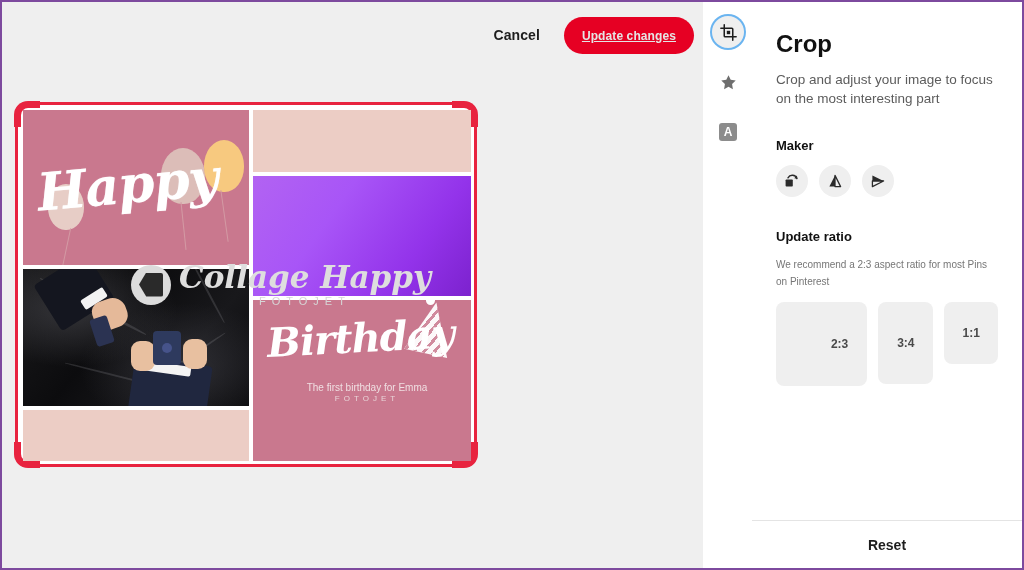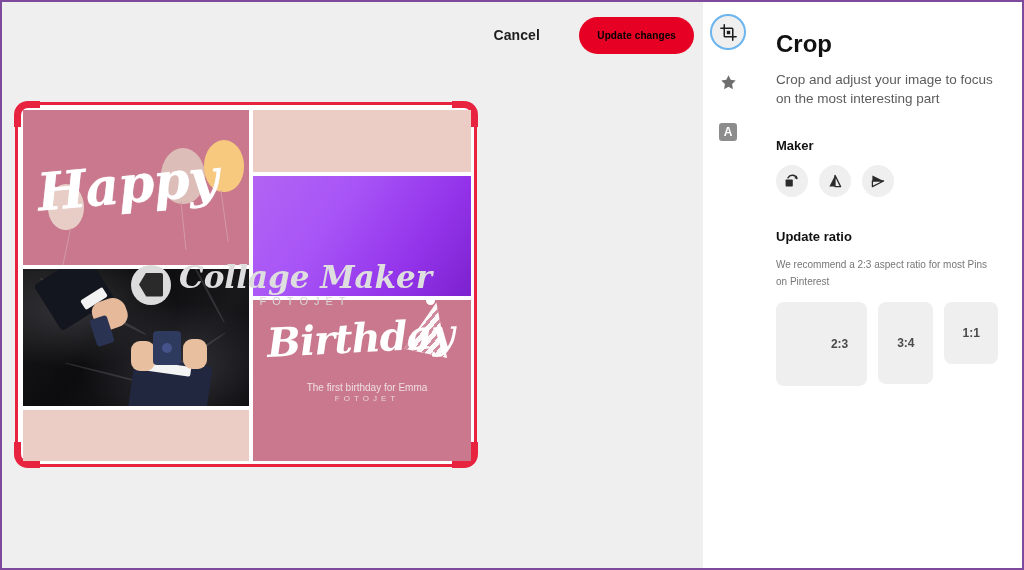--- a/index.html
+++ b/index.html
@@ -27,25 +27,26 @@
   .cancel-btn{
     position:absolute;right:157px;top:24px;
     font-size:14px;color:#1d1d1d;font-weight:600;
     background:transparent;border:none;cursor:pointer;
     font-family:"Liberation Sans", sans-serif;
     letter-spacing:.1px;
   }
   .update-btn{
     position:absolute;right:9px;top:15px;
     height:37px;padding:0 18px;
-    background:#e60023;color:#000000;
+    background:#e60023;color:#e5e5e5;
     border:none;border-radius:19px;cursor:pointer;
-    font-size:10px;font-weight:700;
+    font-size:12px;font-weight:700;
     font-family:"Liberation Sans", sans-serif;
     letter-spacing:.1px;
+    text-decoration:underline;
   }
 
   
   .crop-frame{
     position:absolute;left:13px;top:100px;
     width:462px;height:365px;
     border:3px solid #e8233f;
     border-radius:12px;
     box-sizing:border-box;
     background:#ffffff;
@@ -316,21 +317,21 @@
             <div class="bday-sub">The first birthday for Emma</div>
             <div class="bday-brand">FOTOJET</div>
           </div>
         </div>
 
         <div class="watermark">
           <span class="wm-logo">
               <span class="hex"></span>
             </span>
           <span class="wm-text">
-            <span class="wm-title">Collage Maker</span>
+            <span class="wm-title">Collage Happy</span>
             <span class="wm-sub">FOTOJET</span>
           </span>
         </div>
 
       </div>
     </div>
   </div>
 
   <div class="rail">
 
@@ -388,14 +389,17 @@
       <p class="ratio-desc">We recommend a 2:3 aspect ratio for most Pins on Pinterest</p>
 
       <div class="ratio-row">
         <div class="ratio-card r0">2:3</div>
         <div class="ratio-card r1">3:4</div>
         <div class="ratio-card r2">1:1</div>
       </div>
     </div>
   </div>
 
+  <div class="reset-bar">
+    <button class="reset-btn">Reset</button>
+  </div>
 
 </div>
 
 </body></html>

